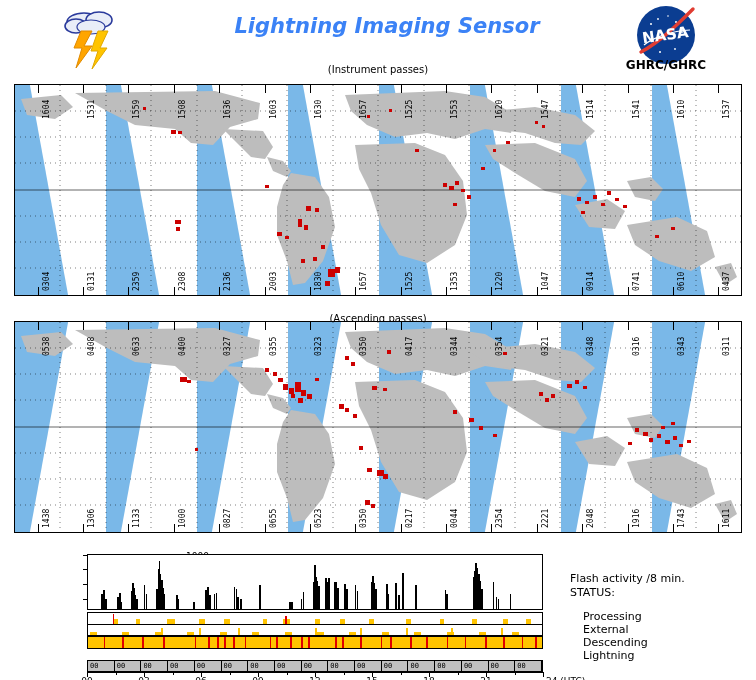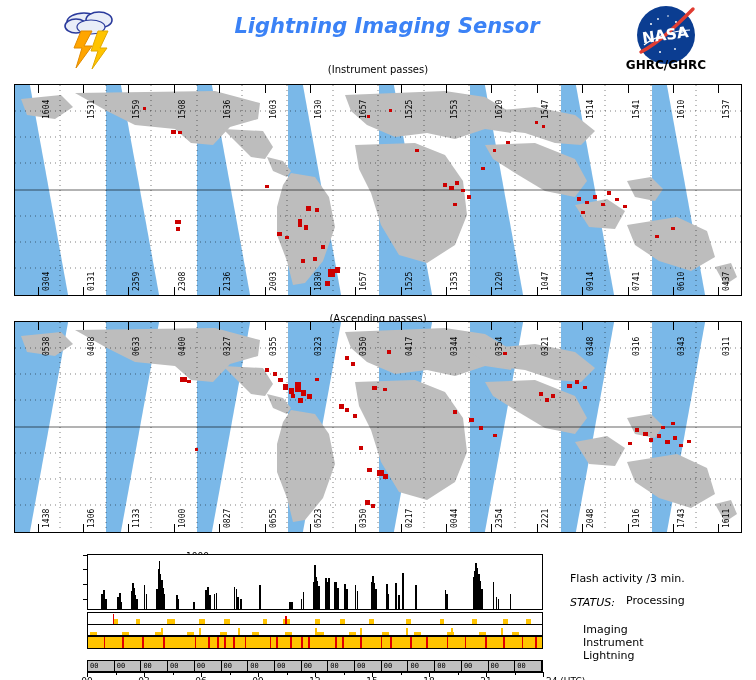--- a/index.html
+++ b/index.html
@@ -55,22 +55,22 @@
   .platcell{position:absolute;top:0;height:100%;box-sizing:border-box;
             border-right:1px solid #000;color:#000;font-family:"DejaVu Sans Mono",monospace;
             font-size:7px;line-height:10px;padding-left:2px;}
   #axis{position:absolute;left:87px;top:122px;width:456px;height:1px;background:#000;}
   .xtick{position:absolute;top:122px;width:1px;height:4px;background:#000;}
   .xlab{position:absolute;top:126px;font-family:"DejaVu Sans",sans-serif;font-size:9px;
         color:#000;transform:translateX(-50%);}
   #utclab{position:absolute;left:546px;top:126px;font-size:9px;color:#000;}
   .legend{position:absolute;font-family:"DejaVu Sans",sans-serif;font-size:11px;color:#000;}
   #leg-flash{left:570px;top:22px;}
-  #leg-status{left:570px;top:46px;font-style:italic;}
-  #leg-proc{left:583px;top:44px;margin-left:43px;}
+  #leg-status{left:570px;top:36px;}
+  #leg-proc{left:583px;top:60px;}
   #leg-ext{left:583px;top:73px;}
   #leg-inst{left:583px;top:86px;}
   #leg-plat{left:583px;top:99px;}
   .bar{position:absolute;bottom:0;background:#000;}
 </style>
 </head>
 <body>
 
 <div id="header">
 
@@ -770,19 +770,19 @@
       <div class="xtick" style="left: 229.5px; height: 3px;"></div>
       <div class="xtick" style="left: 286.5px; height: 3px;"></div>
       <div class="xtick" style="left: 343.5px; height: 3px;"></div>
       <div class="xtick" style="left: 400.5px; height: 3px;"></div>
       <div class="xtick" style="left: 457.5px; height: 3px;"></div>
       <div class="xtick" style="left: 514.5px; height: 3px;"></div>
     </div>
 
   <div id="utclab">24 (UTC)</div>
 
-  <div class="legend" id="leg-flash">Flash activity /3 min.</div>
+  <div class="legend" id="leg-flash">Flash activity /8 min.</div>
   <div class="legend" id="leg-status">STATUS:</div>
   <div class="legend" id="leg-proc">Processing</div>
-  <div class="legend" id="leg-ext">Imaging</div>
-  <div class="legend" id="leg-inst">Instrument</div>
+  <div class="legend" id="leg-ext">External</div>
+  <div class="legend" id="leg-inst">Descending</div>
   <div class="legend" id="leg-plat">Lightning</div>
 </div>
 
 </body></html>

